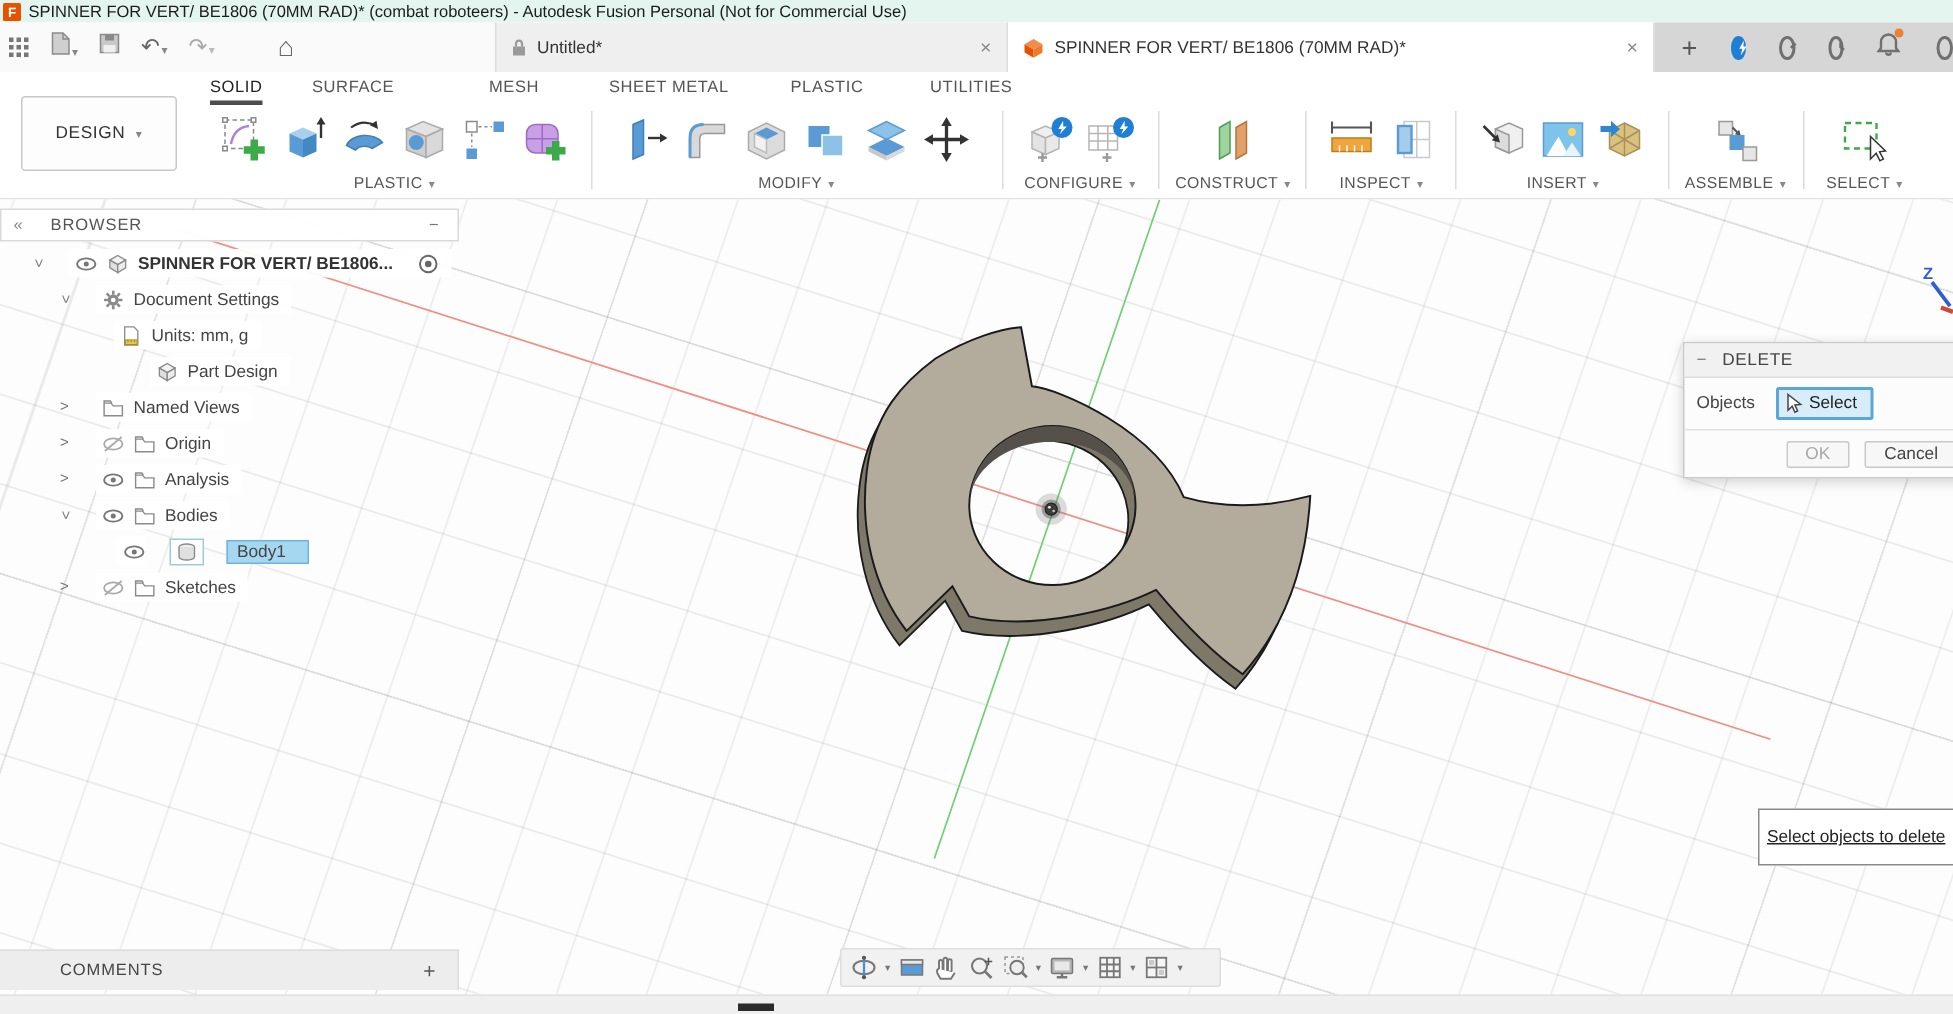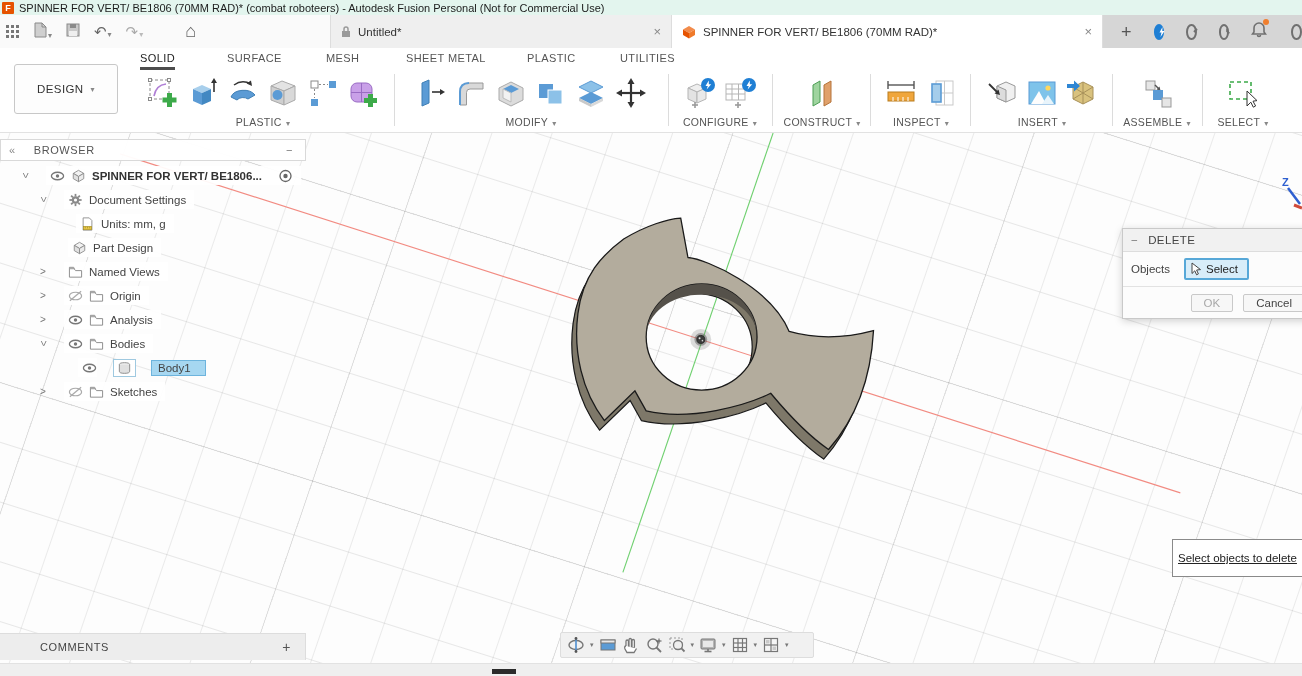--- a/index.html
+++ b/index.html
@@ -185,21 +185,21 @@
     </div>
   </div>
 
   <div id="ribbon">
     <div id="design-btn">
       <span>DESIGN</span>
       <span class="smallcaret">▾</span>
     </div>
 
     <span class="rtab active" style="left:140px">SOLID</span>
-    <span class="rtab" style="left:227px">SURFACE</span>
+    <span class="rtab" style="left:208px">SURFACE</span>
     <span class="rtab" style="left:326px">MESH</span>
     <span class="rtab" style="left:406px">SHEET METAL</span>
     <span class="rtab" style="left:527px">PLASTIC</span>
     <span class="rtab" style="left:620px">UTILITIES</span>
 
     <div class="rgroup" style="left:135px;width:256px">
       <div class="ricons">
         <svg class="ri" viewBox="0 0 34 34">
             <rect x="4" y="4" width="19" height="19" fill="none" stroke="#8a8a8a" stroke-dasharray="3 2"></rect>
             <rect x="2.5" y="2.5" width="3" height="3" fill="#fff" stroke="#8a8a8a"></rect>
@@ -473,21 +473,21 @@
               <path d="M2 1h7l3 3v11H2z" fill="#fff" stroke="#8a8a8a"></path>
               <rect x="2.5" y="11" width="9" height="3.5" fill="#e8c84a" stroke="#a88f1e" stroke-width="0.8"></rect>
               <line x1="4.5" y1="11" x2="4.5" y2="13" stroke="#a88f1e" stroke-width="0.8"></line>
               <line x1="7" y1="11" x2="7" y2="13" stroke="#a88f1e" stroke-width="0.8"></line>
               <line x1="9.5" y1="11" x2="9.5" y2="13" stroke="#a88f1e" stroke-width="0.8"></line>
             </svg>
           <span>Units: mm, g</span>
         </span>
       </div>
 
-      <div class="brow" style="padding-left:68px">
+      <div class="brow" style="padding-left:100px">
         <span class="rowbg">
           <svg class="bico" viewBox="0 0 16 16">
               <polygon points="8,1.5 14,5 8,8.5 2,5" fill="#f2f2f2" stroke="#8a8a8a"></polygon>
               <polygon points="2,5 8,8.5 8,14.5 2,11" fill="#e0e0e0" stroke="#8a8a8a"></polygon>
               <polygon points="14,5 8,8.5 8,14.5 14,11" fill="#ececec" stroke="#8a8a8a"></polygon>
             </svg>
           <span>Part Design</span>
         </span>
       </div>
 

